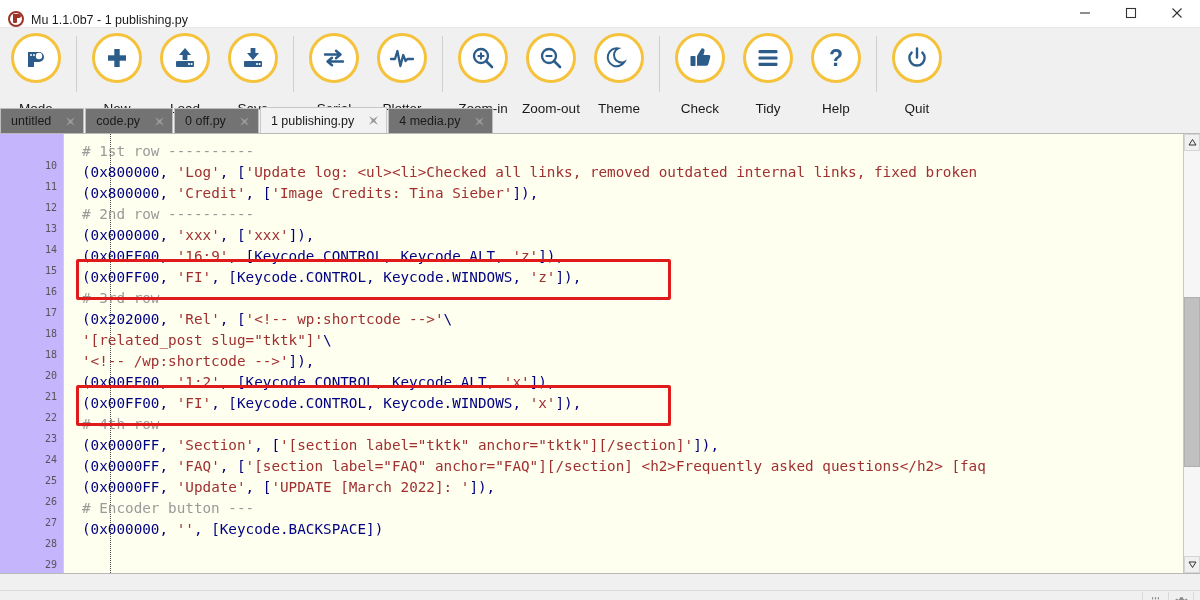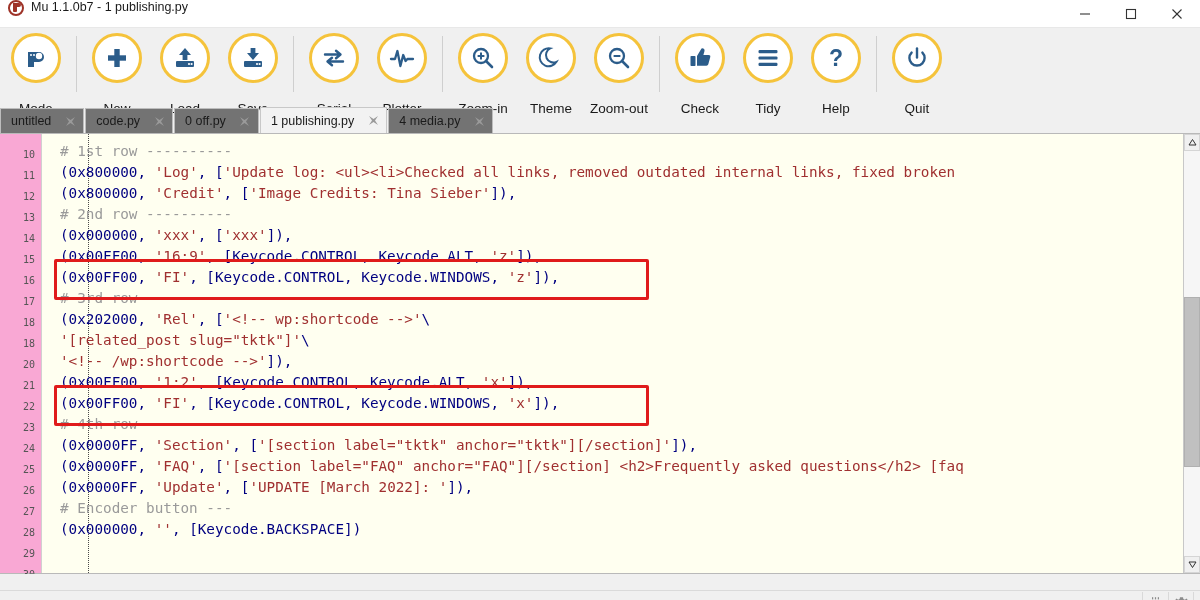--- a/index.html
+++ b/index.html
@@ -6,21 +6,21 @@
   html, body {
     width: 1200px; height: 600px;
     font-family: "Liberation Sans", sans-serif;
     background: #f0f0f0;
     overflow: hidden;
   }
 
   
   .titlebar {
     height: 28px; background: #ffffff;
-    display: flex; align-items: flex-start;
+    display: flex; align-items: flex-end;
     border-bottom: 1px solid #e8e8e8;
   }
   .app-logo {
     width: 16px; height: 16px; margin: 0 7px 0 8px;
     border-radius: 50%; background: #ffffff;
     border: 2px solid #9e3328; position: relative; flex: none;
   }
   .app-logo::after {
     content: ""; position: absolute; left: 3px; top: 1px;
     width: 4px; height: 9px; background: #9e3328;
@@ -89,23 +89,23 @@
   .tab-close svg { display: block; }
 
   
   .editor-wrap {
     position: relative;
     height: 440px; display: flex;
     background: #fffff0;
     border-bottom: 1px solid #b9b9b9;
   }
   .gutter {
-    width: 42px; background: #f9a8d4;
+    width: 64px; background: #c4b5fd;
     border-right: 1px solid #d0d0d0;
-    padding-top: 10px; flex: none;
+    padding-top: 21px; flex: none;
     text-align: right;
   }
   .gutter-num {
     height: 21px; line-height: 21px;
     font-family: "DejaVu Sans Mono", monospace;
     font-size: 10px; color: #555;
     padding-right: 6px;
   }
   .code-area {
     position: relative; flex: 1;
@@ -286,35 +286,35 @@
         <line x1="7.6" y1="11" x2="14.4" y2="11" stroke="#2b5c8a" stroke-width="2"></line>
         <line x1="11" y1="7.6" x2="11" y2="14.4" stroke="#2b5c8a" stroke-width="2"></line>
       </svg>
     </div>
     <span class="tb-label">Zoom-in</span>
   </div>
 
   <div class="tb-btn">
     <div class="tb-circle">
       <svg width="26" height="26" viewBox="0 0 26 26">
-        <path d="M18.5 16.8 A9 9 0 1 1 12.2 3.4 A7.3 7.3 0 0 0 18.5 16.8 z" fill="none" stroke="#2b5c8a" stroke-width="2"></path>
-      </svg>
-    </div>
-    <span class="tb-label">Theme</span>
-  </div>
-
-  <div class="tb-btn">
-    <div class="tb-circle">
-      <svg width="26" height="26" viewBox="0 0 26 26">
         <circle cx="11" cy="11" r="7" fill="none" stroke="#2b5c8a" stroke-width="2.3"></circle>
         <line x1="16" y1="16" x2="22" y2="22" stroke="#2b5c8a" stroke-width="2.6" stroke-linecap="round"></line>
         <line x1="7.6" y1="11" x2="14.4" y2="11" stroke="#2b5c8a" stroke-width="2"></line>
       </svg>
     </div>
     <span class="tb-label">Zoom-out</span>
+  </div>
+
+  <div class="tb-btn">
+    <div class="tb-circle">
+      <svg width="26" height="26" viewBox="0 0 26 26">
+        <path d="M18.5 16.8 A9 9 0 1 1 12.2 3.4 A7.3 7.3 0 0 0 18.5 16.8 z" fill="none" stroke="#2b5c8a" stroke-width="2"></path>
+      </svg>
+    </div>
+    <span class="tb-label">Theme</span>
   </div>
 
   <div class="tb-sep"></div>
 
   <div class="tb-btn">
     <div class="tb-circle">
       <svg width="26" height="26" viewBox="0 0 26 26">
         <rect x="3.5" y="11" width="5" height="10" rx="0.8" fill="#2b5c8a"></rect>
         <path d="M10 11 L14.5 3.5 a2.2 2.2 0 0 1 3 2.6 L16.4 10 H21.5 a1.8 1.8 0 0 1 1.7 2.3 l-1.9 7 a2 2 0 0 1 -1.9 1.5 H10 z" fill="#2b5c8a"></path>
       </svg>

